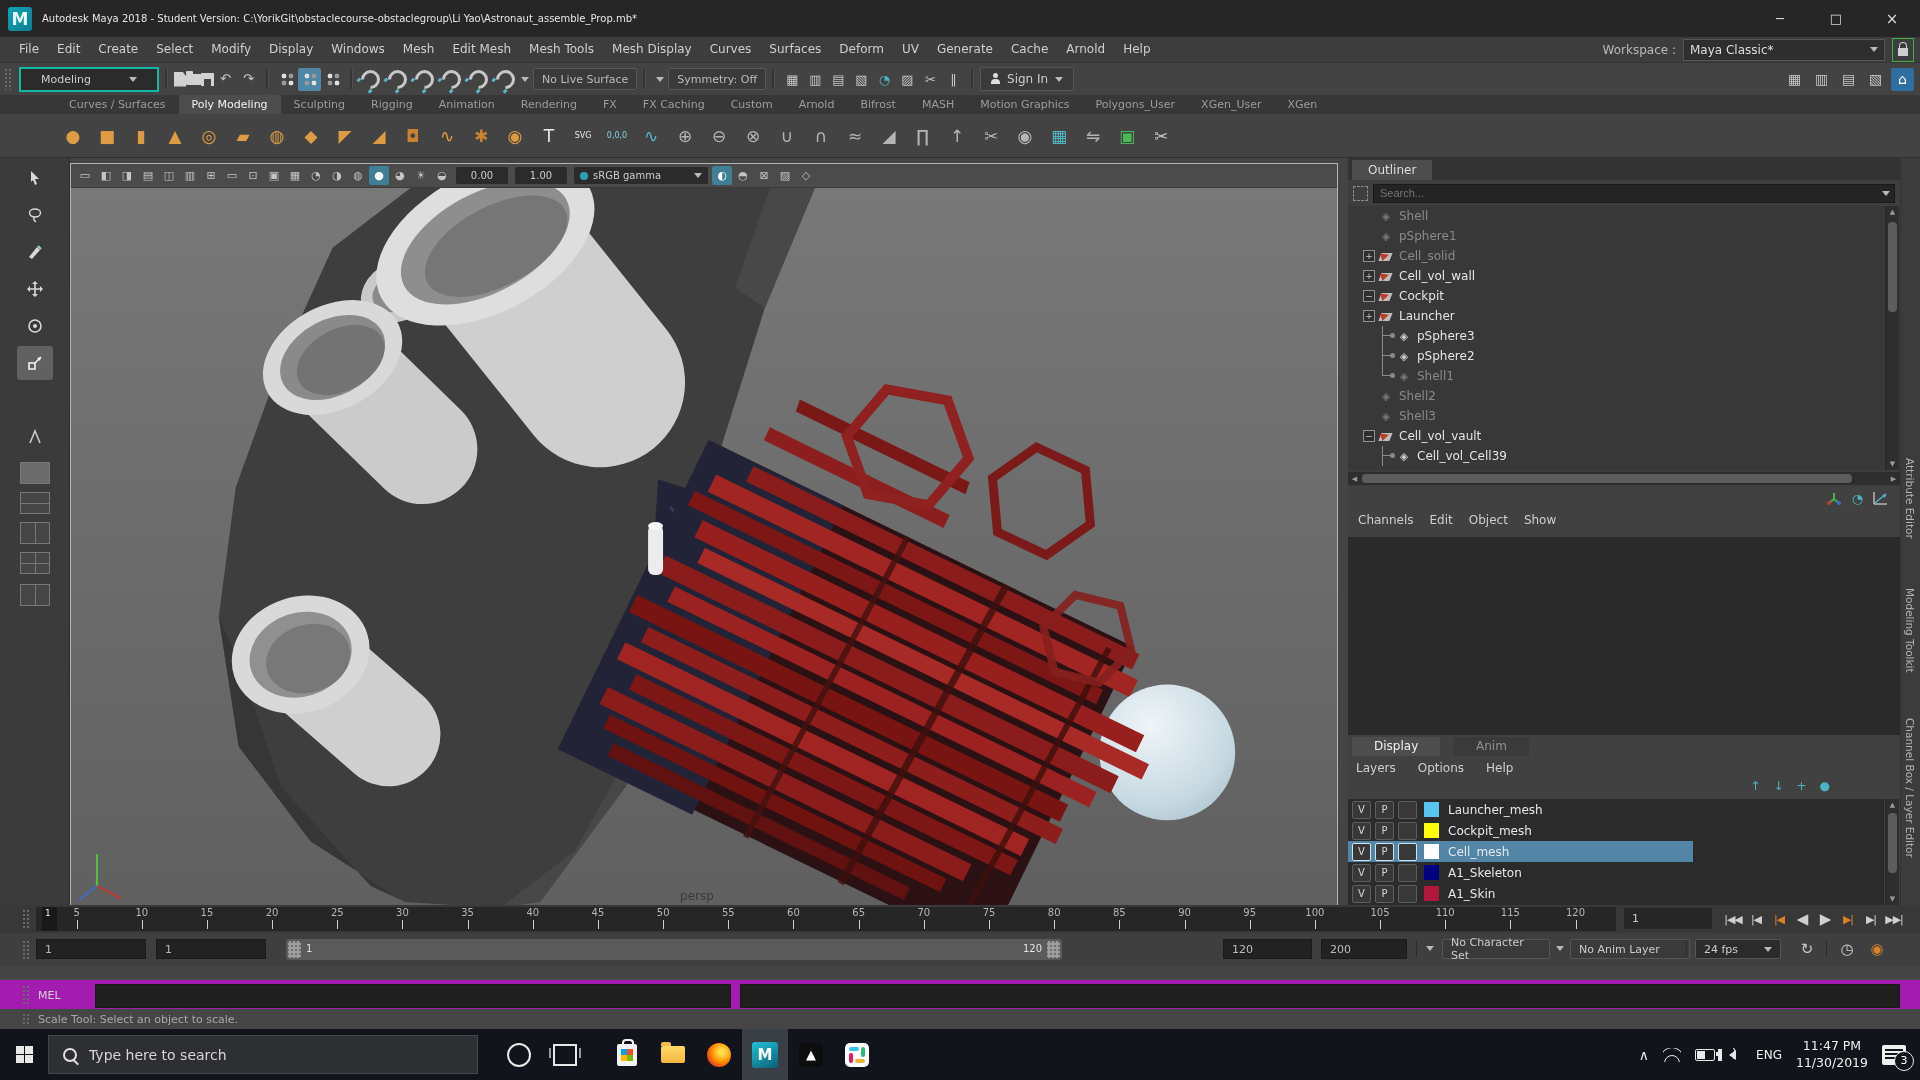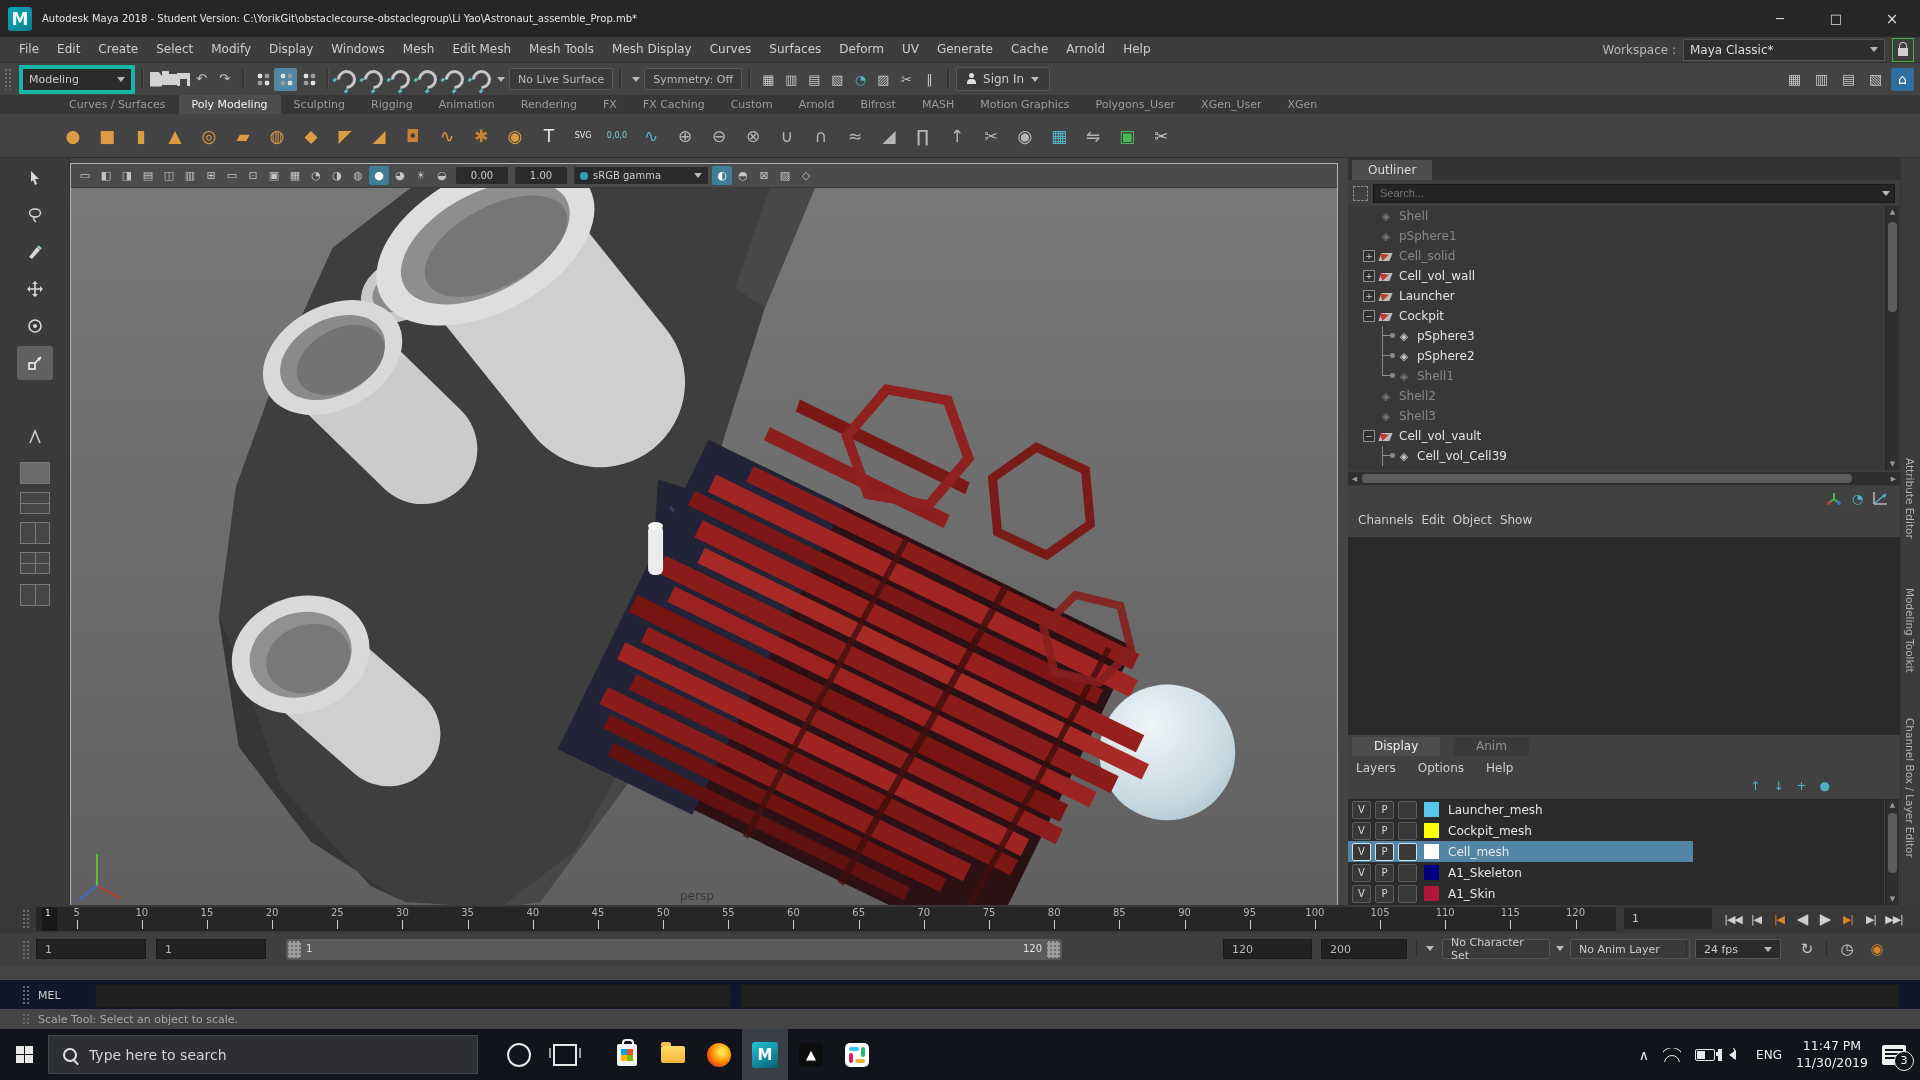--- a/index.html
+++ b/index.html
@@ -25,22 +25,22 @@
   #ws-dd{width:188px;height:20px;background:#2e2e2e;border:1px solid #555;display:flex;align-items:center;
          padding:0 6px;color:#ddd;justify-content:space-between;}
   .dd-arrow{width:0;height:0;border-left:4px solid transparent;border-right:4px solid transparent;border-top:5px solid #b9b9b9;}
   #ws-lock{width:20px;height:22px;border:1px solid #3fae49;display:grid;place-items:center;}
   .lockglyph{width:10px;height:8px;background:#cfcfcf;position:relative;margin-top:5px;}
   .lockglyph::before{content:'';position:absolute;left:1px;top:-6px;width:6px;height:6px;border:1.5px solid #cfcfcf;
                      border-bottom:none;border-radius:4px 4px 0 0;}
   
   #statusline{position:absolute;left:0;top:63px;width:1920px;height:32px;background:#434343;display:flex;align-items:center;border-bottom:1px solid #363636;}
   .sl-sep{width:2px;height:20px;background:#353535;border-right:1px solid #4e4e4e;margin:0 6px;}
-  #menuset{width:96px;height:21px;background:#2b2b2b;border:4px solid #14b8a6;color:#ccc;font-size:11px;
-           display:flex;align-items:center;justify-content:space-between;padding:0 6px;margin-left:4px;}
+  #menuset{width:96px;height:21px;background:#2b2b2b;border:2px solid #14b8a6;color:#ccc;font-size:11px;
+           display:flex;align-items:center;justify-content:space-between;padding:0 20px;margin-left:4px;}
   .sl-icon{width:23px;height:23px;display:grid;place-items:center;color:#c6c6c6;font-size:13px;position:relative;}
   .sl-icon.active{background:#4f87a5;border-radius:2px;color:#fff;}
   .ic-page{width:12px;height:15px;background:#d2d2d2;clip-path:polygon(0 0,70% 0,100% 30%,100% 100%,0 100%);}
   .ic-folder{width:15px;height:11px;background:#d2d2d2;border-radius:1px;position:relative;}
   .ic-folder::before{content:'';position:absolute;top:-3px;left:0;width:7px;height:3px;background:#d2d2d2;border-radius:1px 1px 0 0;}
   .ic-save{width:13px;height:13px;background:#d2d2d2;position:relative;}
   .ic-save::after{content:'';position:absolute;left:3px;top:6px;width:7px;height:7px;background:#434343;}
   .ic-selmode{width:14px;height:14px;background:
       radial-gradient(circle 2.5px at 4px 4px,#e0e0e0 2.4px,transparent 2.6px),
       radial-gradient(circle 2.5px at 11px 4px,#9a9a9a 2.4px,transparent 2.6px),
@@ -113,21 +113,21 @@
   .oicon.xf::after{content:'';position:absolute;left:3px;top:2px;width:0;height:0;
       border-top:4px solid transparent;border-bottom:4px solid transparent;border-left:8px solid #c0392b;transform:rotate(-18deg);}
   .vscroll{position:absolute;width:13px;background:#2e2e2e;border-left:1px solid #262626;}
   .vthumb{position:absolute;left:2px;width:9px;background:#5d5d5d;border-radius:4px;}
   .sarrow{position:absolute;left:0;width:13px;height:12px;display:grid;place-items:center;color:#9a9a9a;font-size:7px;}
   #outl-hscroll{position:absolute;left:0;top:314px;width:552px;height:13px;background:#2e2e2e;}
   #outl-hthumb{position:absolute;left:14px;top:2px;width:490px;height:9px;background:#5d5d5d;border-radius:4px;}
   
   #chbox{position:absolute;left:0;top:329px;width:552px;height:248px;background:#414141;}
   #chbox-icons{position:absolute;right:12px;top:4px;display:flex;gap:10px;}
-  #chbox-menus{position:absolute;left:10px;top:26px;display:flex;gap:8px;color:#cfcfcf;font-size:12px;}
+  #chbox-menus{position:absolute;left:10px;top:26px;display:flex;gap:16px;color:#cfcfcf;font-size:12px;}
   #chbox-content{position:absolute;left:0;top:50px;width:552px;height:198px;background:#2a2a2a;}
   
   #layered{position:absolute;left:0;top:577px;width:552px;height:170px;background:#414141;}
   .le-tab{position:absolute;top:2px;height:19px;padding:0 22px;font-size:12px;line-height:19px;}
   #le-tab-display{left:4px;background:#4d4d4d;color:#f0f0f0;}
   #le-tab-anim{left:106px;background:#3a3a3a;color:#909090;}
   #le-menus{position:absolute;left:8px;top:26px;display:flex;gap:22px;color:#cfcfcf;font-size:12px;}
   #le-icons{position:absolute;right:70px;top:44px;display:flex;gap:13px;color:#4fb3c4;font-size:12px;}
   #le-list{position:absolute;left:0;top:64px;width:536px;height:106px;background:#2b2b2b;overflow:hidden;}
   .lrow{height:21px;display:flex;align-items:center;gap:4px;padding-left:4px;position:relative;}
@@ -160,21 +160,21 @@
   #rtrack{position:absolute;left:286px;top:6px;width:776px;height:21px;background:#5a5a5a;border-radius:3px;color:#e2e2e2;font-size:10px;}
   .rhandle{position:absolute;top:2px;width:13px;height:17px;background:#9e9e9e;border-radius:2px;
            background-image:radial-gradient(#6e6e6e 1px,transparent 1.2px);background-size:4px 4px;background-position:2px 3px;}
   #rt-l{left:2px;} #rt-r{right:2px;}
   #rt-lbl1{position:absolute;left:20px;top:4px;} #rt-lbl2{position:absolute;right:20px;top:4px;}
   .rsep{position:absolute;top:8px;width:1px;height:16px;background:#2d2d2d;}
   .rdd{position:absolute;top:6px;height:20px;background:#3a3a3a;border:1px solid #565656;color:#ccc;font-size:11px;
        display:flex;align-items:center;padding:0 8px;box-sizing:border-box;border-radius:2px;}
   .ricon{position:absolute;top:5px;width:22px;height:22px;display:grid;place-items:center;color:#c9c9c9;font-size:15px;}
   
-  #melbar{position:absolute;left:0;top:979px;width:1920px;height:30px;background:#0f172a;display:flex;align-items:center;border-top:1px solid #4a4a4a;}
+  #melbar{position:absolute;left:0;top:979px;width:1920px;height:30px;background:#a21caf;display:flex;align-items:center;border-top:1px solid #4a4a4a;}
   #mel-label{position:absolute;left:38px;color:#cfcfcf;font-size:11px;}
   #mel-input{position:absolute;left:95px;top:4px;width:634px;height:22px;background:#1f1f1f;border:1px solid #181818;}
   #mel-result{position:absolute;left:740px;top:4px;width:1158px;height:22px;background:#1f1f1f;border:1px solid #181818;}
   #helpbar{position:absolute;left:0;top:1009px;width:1920px;height:20px;background:#454545;display:flex;align-items:center;}
   #help-text{position:absolute;left:38px;color:#a8a8a8;font-size:11px;}
   
   #taskbar{position:absolute;left:0;top:1029px;width:1920px;height:51px;background:#11141a;display:flex;align-items:center;}
   #startbtn{width:48px;height:51px;display:grid;place-items:center;}
   .winlogo{width:17px;height:17px;display:grid;grid-template-columns:8px 8px;grid-template-rows:8px 8px;gap:1px;}
   .winlogo i{background:#e8e8e8;}
@@ -793,28 +793,28 @@
           <span class="oexp plus"></span>
           <span class="oicon xf"></span>
           <span>Cell_solid</span>
         </div>
       <div class="orow">
           <span class="oexp plus"></span>
           <span class="oicon xf"></span>
           <span>Cell_vol_wall</span>
         </div>
       <div class="orow">
+          <span class="oexp minus"></span>
+          <span class="oicon xf"></span>
+          <span>Cockpit</span>
+        </div>
+      <div class="orow">
           <span class="oexp plus"></span>
           <span class="oicon xf"></span>
           <span>Launcher</span>
-        </div>
-      <div class="orow">
-          <span class="oexp minus"></span>
-          <span class="oicon xf"></span>
-          <span>Cockpit</span>
         </div>
       <div class="orow">
           <span class="oexp"></span>
           <span class="oconn">
             <i></i>
           </span>
           <span class="oicon">◈</span>
           <span>pSphere3</span>
         </div>
       <div class="orow">

